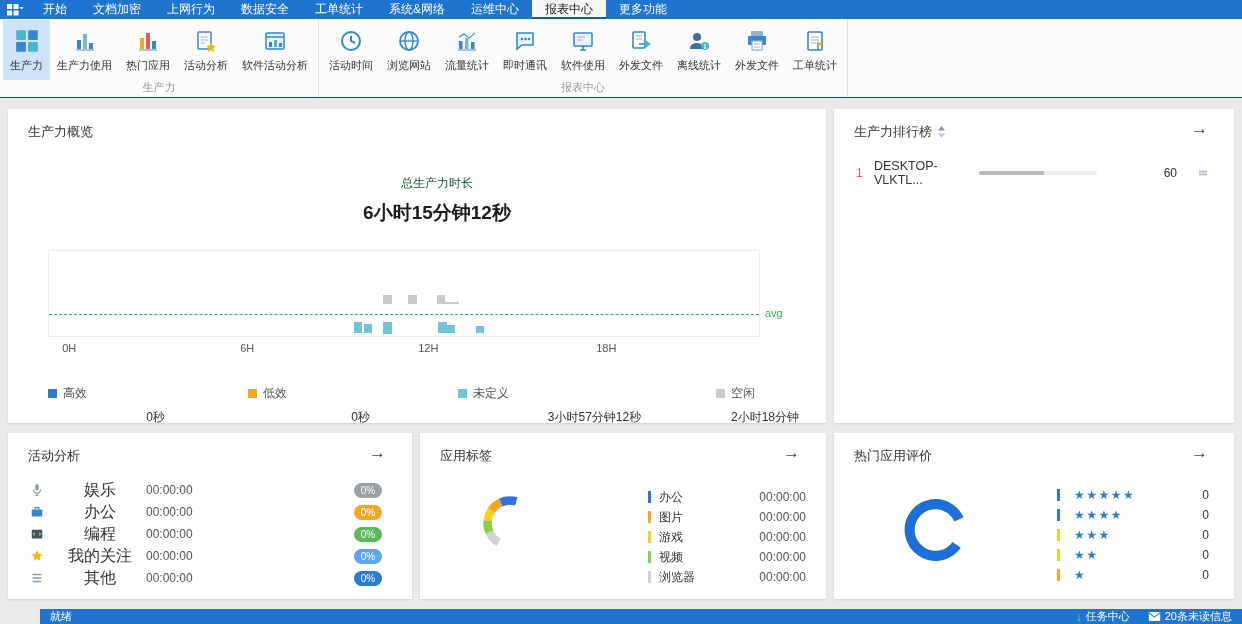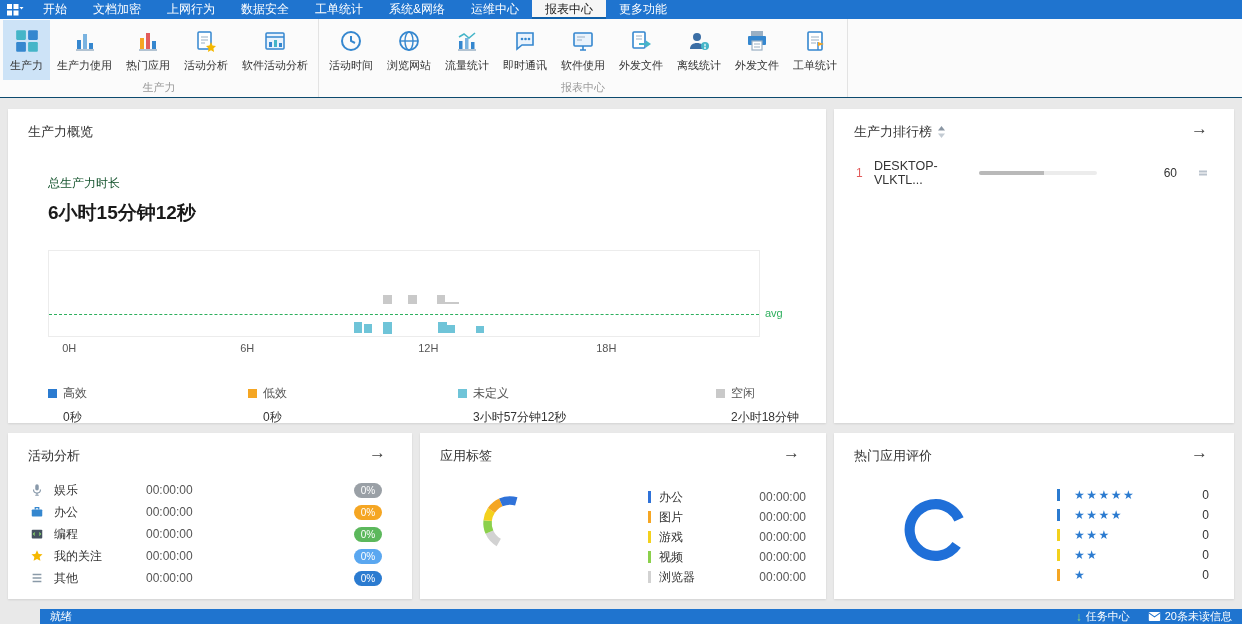--- a/index.html
+++ b/index.html
@@ -19,21 +19,21 @@
   .rgroup-buttons { display:flex; flex:1; padding:1px 3px 0; align-items:stretch; }
   .rbtn { display:flex; flex-direction:column; align-items:center; padding:6px 7px 2px; min-width:46px; cursor:pointer; }
   .rbtn.active { background:#cde3f7; }
   .ricon { height:30px; display:flex; align-items:center; }
   .rlabel { font-size:11px; color:#333; margin-top:2px; white-space:nowrap; }
   .rgroup-label { height:17px; font-size:11px; color:#999; text-align:center; line-height:15px; }
 
   
   .content { flex:1; padding:11px 8px 10px; display:grid; grid-template-columns:404px 406px 400px; grid-template-rows:314px 166px; gap:10px 8px; }
   .card { background:#fff; box-shadow:0 1px 2px rgba(0,0,0,.10); position:relative; overflow:hidden; }
-  .card.span2 { grid-column:1 / 3; }
+  .card.span2 { grid-column:1 / 3;text-align:center; }
   .card-head { display:flex; align-items:center; padding:14px 20px 0; }
   .card-title { font-size:13px; color:#333; }
   .head-arrow { position:absolute; right:26px; top:10px; font-size:17px; color:#444; cursor:pointer; }
 
   
   .ov-body { padding-left:40px; }
   .total-label { margin-top:34px; font-size:12px; color:#14532d; }
   .total-value { margin-top:8px; font-size:19px; font-weight:bold; color:#1a1a1a; }
   .chart-row { position:relative; margin-top:24px; width:760px; }
   .chart { position:relative; width:712px; height:87px; border:1px solid #ececec; background:#fff; }
@@ -54,21 +54,21 @@
   .rank-bar { width:118px; height:4px; background:#ececec; border-radius:2px; overflow:hidden; }
   .rank-fill { height:100%; background:#b9b9b9; }
   .rank-val { margin-left:46px; width:34px; text-align:right; color:#333; }
   .rank-menu { margin-left:20px; display:flex; }
   .sort-icon { margin-left:5px; display:flex; cursor:pointer; }
 
   
   .act-list { margin-top:14px; }
   .act-row { height:22px; display:flex; align-items:center; padding:0 30px 0 22px; cursor:pointer; }
   .act-icon { width:16px; height:16px; display:flex; align-items:center; }
-  .act-label { margin-left:8px; width:92px; font-size:12px; color:#333; }
+  .act-label { margin-left:8px; width:92px; font-size:16px; color:#333;text-align:center; }
   .act-time { width:70px; font-size:12px; color:#555; }
   .badge { margin-left:auto; min-width:28px; text-align:center; border-radius:9px; color:#fff; font-size:10px; padding:2px 6px; }
 
   
   .tags-body { display:flex; padding:8px 20px 0 60px; }
   .donut-svg { width:64px; height:64px; margin-top:18px; }
   .tag-legend { margin-left:108px; margin-top:14px; }
   .tag-row { height:20px; display:flex; align-items:center; width:158px; }
   .tick { width:3px; height:12px; margin-right:8px; flex:none; }
   .tag-label { font-size:12px; color:#333; width:64px; }

